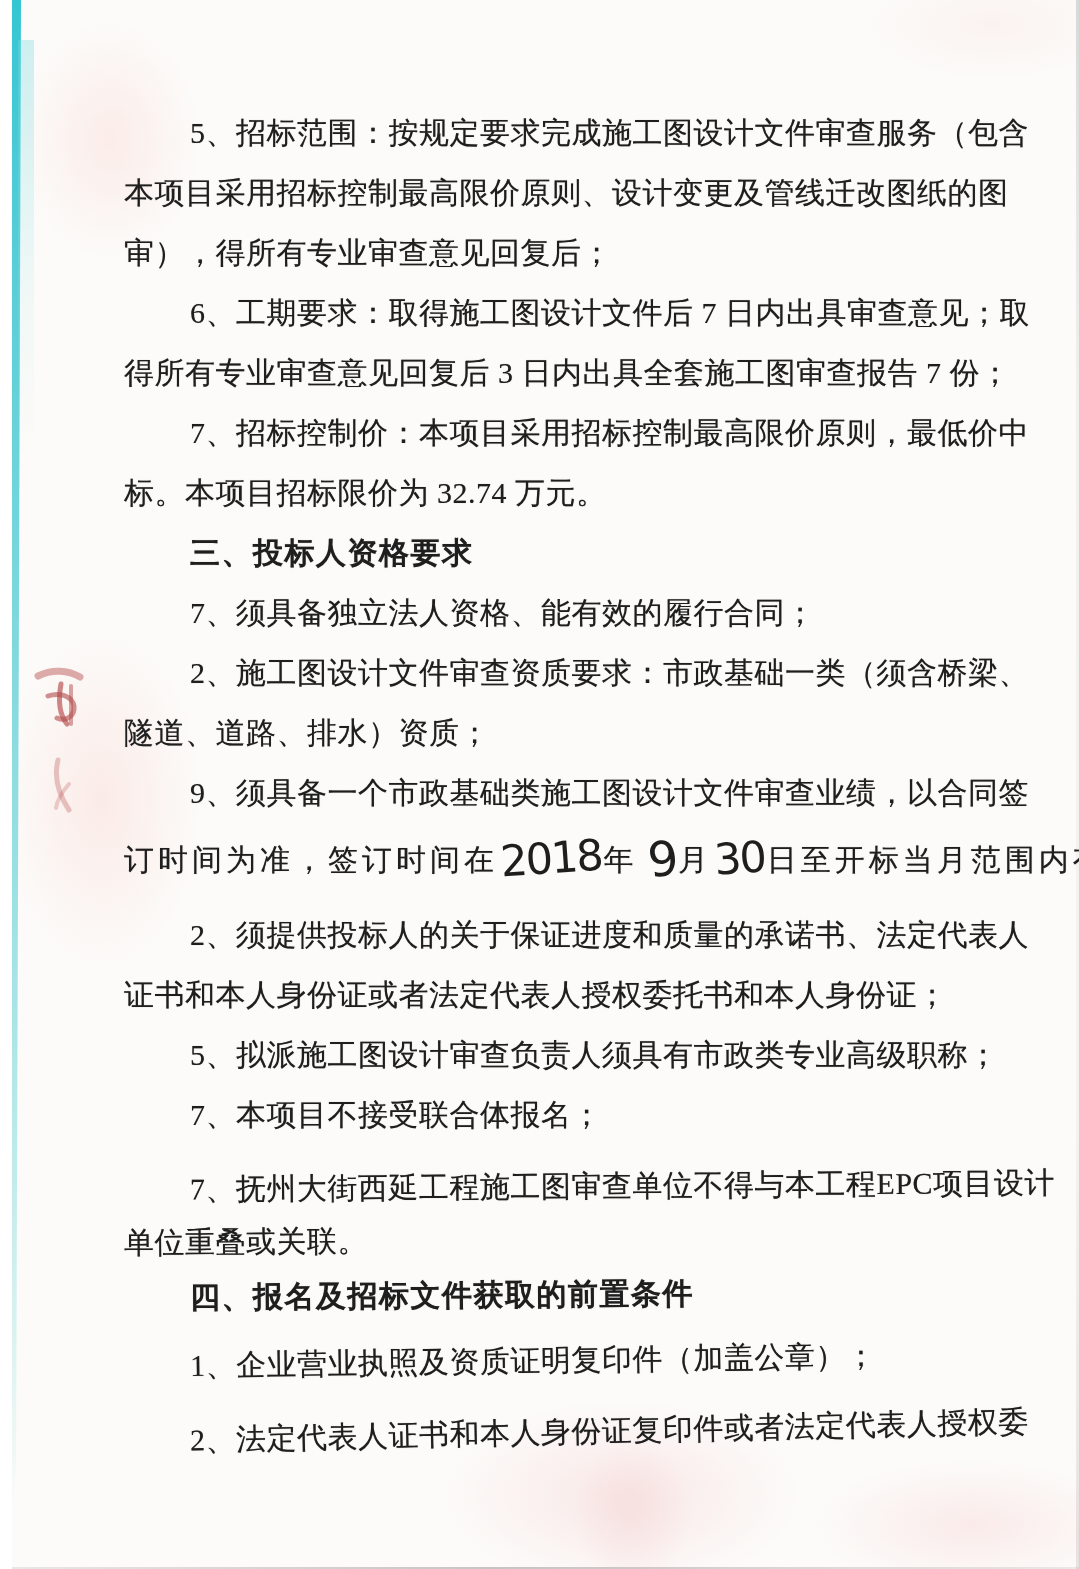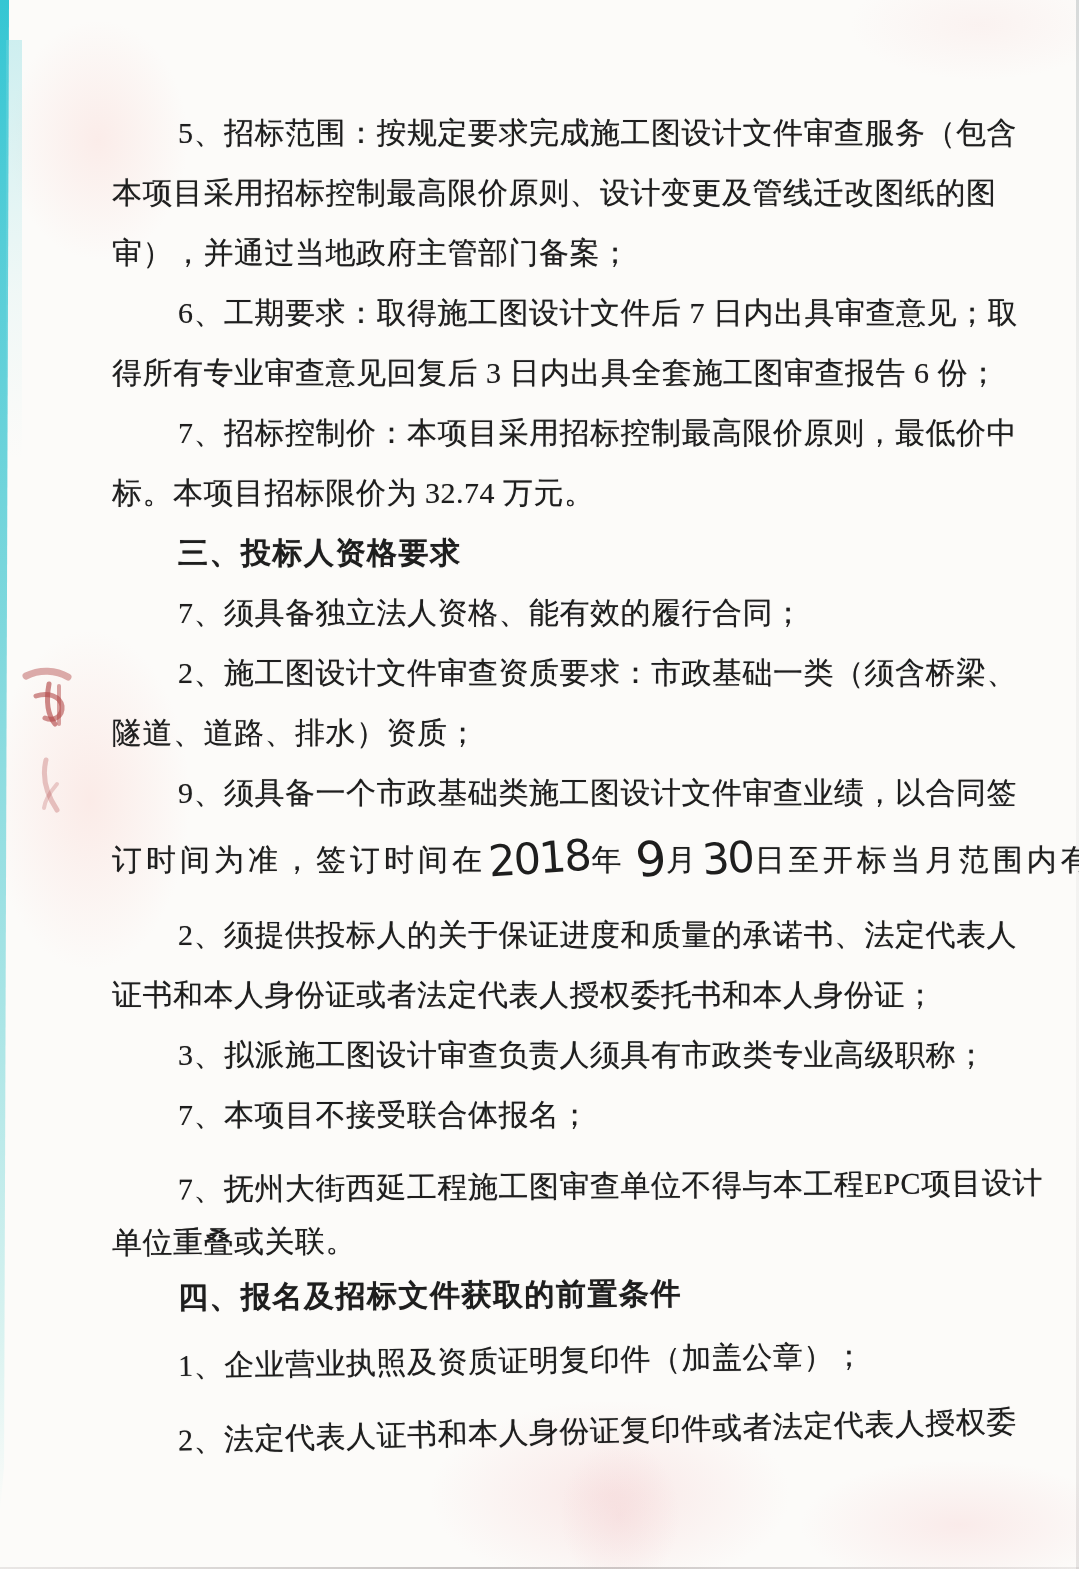--- a/index.html
+++ b/index.html
@@ -5,20 +5,21 @@
   html,body{margin:0;padding:0;}
   body{
     width:1079px;height:1569px;overflow:hidden;position:relative;
     background:#ffffff;
   }
   .page{
     position:absolute;inset:0;
     background:var(--paper,#fcfbf9);
     font-family:"Liberation Serif","DejaVu Serif",serif;
     color:var(--ink,#1e1e1e);
+    margin-left:12px;
   }
   
   .edge-strip{
     position:absolute;left:0;top:0;width:9px;height:1512px;
     background:linear-gradient(180deg,
       var(--edge-strip,#35c6d3) 0%,
       #55cdd7 16%,
       #7fd8dd 42%,
       #abe5e6 68%,
       #d8f2f0 88%,
@@ -93,38 +94,38 @@
       <path d="M24 32 C36 28 48 32 50 42 C51 52 42 58 33 54" stroke-width="5" opacity=".6"></path>
       <path d="M47 22 L47 60" stroke-width="4" opacity=".5"></path>
       <path d="M34 96 C30 112 33 128 45 146" stroke-width="5" opacity=".3"></path>
       <path d="M45 120 C39 127 33 135 32 144" stroke-width="4" opacity=".25"></path>
     </g>
   </svg>
 
   <div class="text-layer">
     <div class="ln ind" style="top:103px">5、招标范围：按规定要求完成施工图设计文件审查服务（包含</div>
     <div class="ln" style="top:163px">本项目采用招标控制最高限价原则、设计变更及管线迁改图纸的图</div>
-    <div class="ln" style="top:223px">审），并通过当地政府主管部门备案；</div>
+    <div class="ln" style="top:223px">审），得所有专业审查意见回复后；</div>
     <div class="ln ind" style="top:283px">6、工期要求：取得施工图设计文件后 7 日内出具审查意见；取</div>
-    <div class="ln" style="top:343px">得所有专业审查意见回复后 3 日内出具全套施工图审查报告 6 份；</div>
+    <div class="ln" style="top:343px">得所有专业审查意见回复后 3 日内出具全套施工图审查报告 7 份；</div>
     <div class="ln ind" style="top:403px">7、招标控制价：本项目采用招标控制最高限价原则，最低价中</div>
     <div class="ln" style="top:463px">标。本项目招标限价为 32.74 万元。</div>
     <div class="ln ind bold" style="top:523px">三、投标人资格要求</div>
     <div class="ln ind" style="top:583px">7、须具备独立法人资格、能有效的履行合同；</div>
     <div class="ln ind" style="top:643px">2、施工图设计文件审查资质要求：市政基础一类（须含桥梁、</div>
     <div class="ln" style="top:703px">隧道、道路、排水）资质；</div>
     <div class="ln ind" style="top:763px">9、须具备一个市政基础类施工图设计文件审查业绩，以合同签</div>
 
     <div class="ln date-line" style="top:823px">
       <span class="seg">订时间为准，签订时间在</span><span class="hw">2018</span><span class="seg">年</span>&nbsp;<span class="hw hw-month">9</span><span class="seg">月</span><span class="hw">30</span><span class="seg">日至开标当月范围内有效；</span>
     </div>
 
     <div class="ln ind" style="top:905px">2、须提供投标人的关于保证进度和质量的承诺书、法定代表人</div>
     <div class="ln" style="top:965px">证书和本人身份证或者法定代表人授权委托书和本人身份证；</div>
-    <div class="ln ind" style="top:1025px">3、拟派施工图设计审查负责人须具有市政类专业高级职称；</div>
+    <div class="ln ind" style="top:1025px">5、拟派施工图设计审查负责人须具有市政类专业高级职称；</div>
     <div class="ln ind" style="top:1085px">7、本项目不接受联合体报名；</div>
     <div class="ln ind t1" style="top:1160px">7、抚州大街西延工程施工图审查单位不得与本工程EPC项目设计</div>
     <div class="ln t1" style="top:1213px">单位重叠或关联。</div>
     <div class="ln ind bold t1" style="top:1268px">四、报名及招标文件获取的前置条件</div>
     <div class="ln ind t2" style="top:1337px">1、企业营业执照及资质证明复印件（加盖公章）；</div>
     <div class="ln ind t3" style="top:1412px">2、法定代表人证书和本人身份证复印件或者法定代表人授权委</div>
   </div>
 
 </div>
 

